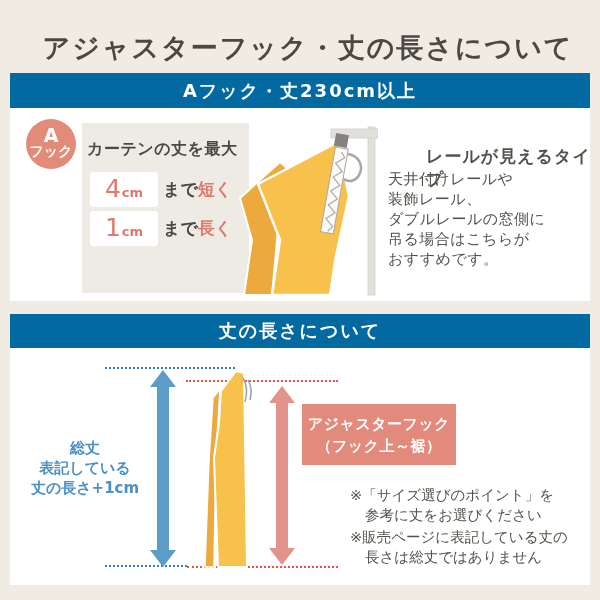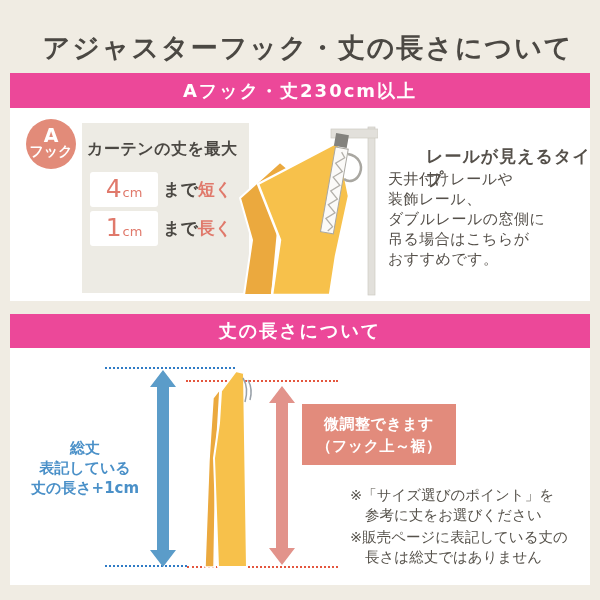--- a/index.html
+++ b/index.html
@@ -2,39 +2,39 @@
 <html><head>
 <meta charset="utf-8">
 <style>
   html,body{margin:0;padding:0;}
   .page{position:relative;width:600px;height:600px;background:#f0ece3;overflow:hidden;
         font-family:"DejaVu Sans","Liberation Sans",sans-serif;color:#4b4843;}
   
   .title{position:absolute;left:0;top:22px;width:600px;text-align:center;margin:8px;
          font-size:27px;font-weight:600;letter-spacing:2px;color:#4b4843;}
   
-  .bar{position:absolute;left:10px;width:580px;background:#ec4899;color:#ffffff;
+  .bar{position:absolute;left:10px;width:580px;background:#0369a1;color:#ffffff;
        text-align:center;font-weight:600;letter-spacing:2px;font-size:18px;}
   .bar1{top:73px;height:35px;line-height:35px;}
   .bar2{top:314px;height:34px;line-height:34px;}
   
   .card{position:absolute;left:10px;width:580px;background:#ffffff;}
   .card1{top:108px;height:193px;}
   .card2{top:348px;height:237px;}
   
   .panel{position:absolute;left:82px;top:123px;width:167px;height:170px;background:#edebe4;}
   .badge{position:absolute;left:26px;top:119px;width:50px;height:50px;border-radius:50%;
          background:#e28b79;color:#fff;text-align:center;}
   .badge-a{font-size:19px;line-height:20px;margin-top:6px;font-weight:600;}
   .badge-txt{font-size:14px;line-height:12px;font-weight:600;}
   .panel-heading{position:absolute;left:87px;top:139px;font-size:16px;font-weight:700;letter-spacing:0.5px;}
   .vbox{position:absolute;left:90px;width:68px;height:35px;background:#fff;border-radius:3px;
         display:flex;align-items:baseline;justify-content:center;color:#e0796b;}
   .vbox .val{font-size:25px;font-weight:500;line-height:33px;}
-  .vbox .unit{font-size:13px;font-weight:400;margin-left:1px;}
+  .vbox .unit{font-size:13px;font-weight:700;margin-left:1px;}
   .vbox1{top:172px;} .vbox2{top:211px;}
   .rowlab{position:absolute;left:163px;height:35px;line-height:35px;font-size:17px;font-weight:700;}
   .rowlab1{top:172px;} .rowlab2{top:211px;}
   .emph{color:#e0796b;margin-top:40px;}
   .panel-footer{position:absolute;left:88px;top:254px;font-size:17px;font-weight:700;letter-spacing:1px;}
   
   .illus1{position:absolute;left:228px;top:118px;}
   
   .info-heading{position:absolute;left:388px;top:145px;font-size:17px;font-weight:700;color:#55504a;letter-spacing:1px;margin-left:38px;}
   .info-lines{position:absolute;left:388px;top:169px;font-size:15px;line-height:20px;color:#55504a;letter-spacing:0.5px;}
@@ -144,21 +144,21 @@
     <polygon points="13,0 26,17 19,17 19,162 26,162 13,179 0,162 7,162 7,17 0,17" fill="#e2938b"></polygon>
   </svg>
 
   <div class="blue-label">
     <div>総丈</div>
     <div>表記している</div>
     <div>丈の長さ+1cm</div>
   </div>
 
   <div class="pink-box">
-    <div>微調整できます</div>
+    <div>アジャスターフック</div>
     <div>（フック上～裾）</div>
   </div>
 
   <div class="note note1">
     <div>※「サイズ選びのポイント」を</div>
     <div class="indent">参考に丈をお選びください</div>
   </div>
 
   <div class="note note2">
     <div>※販売ページに表記している丈の</div>

